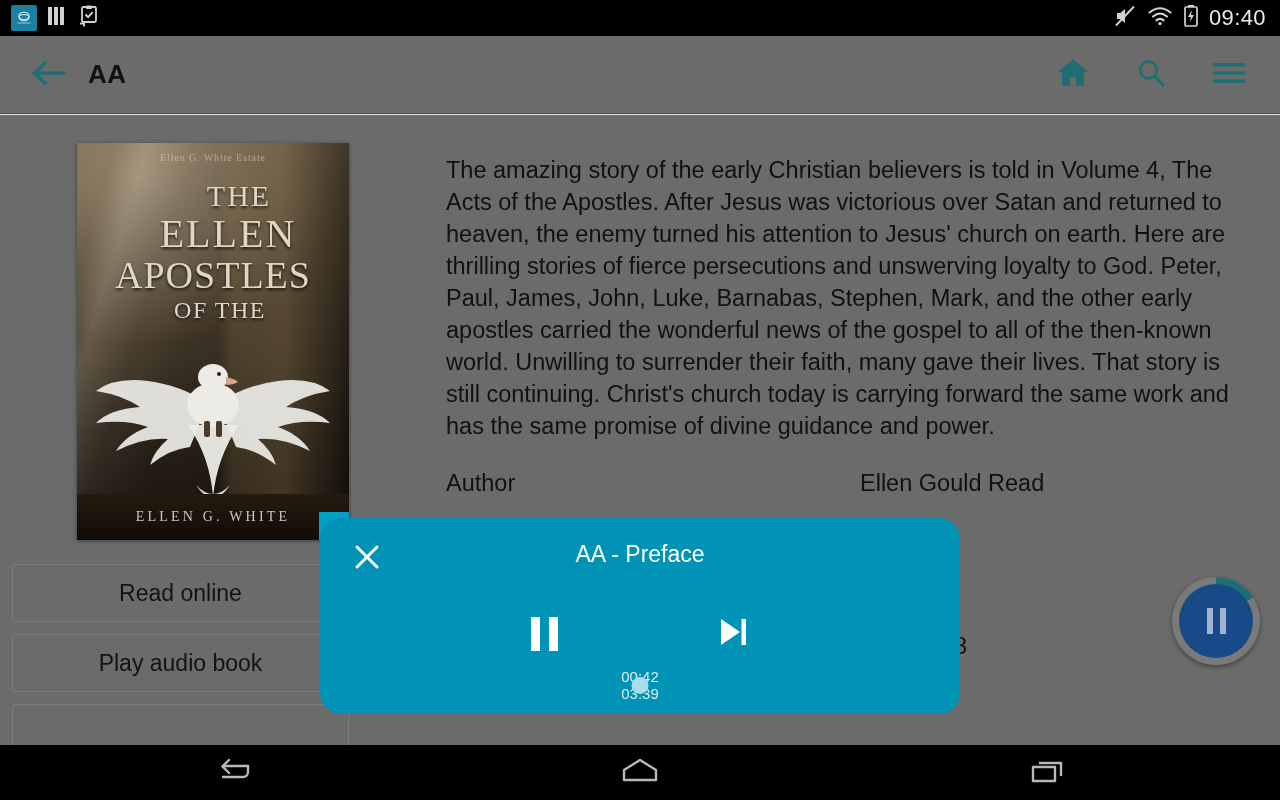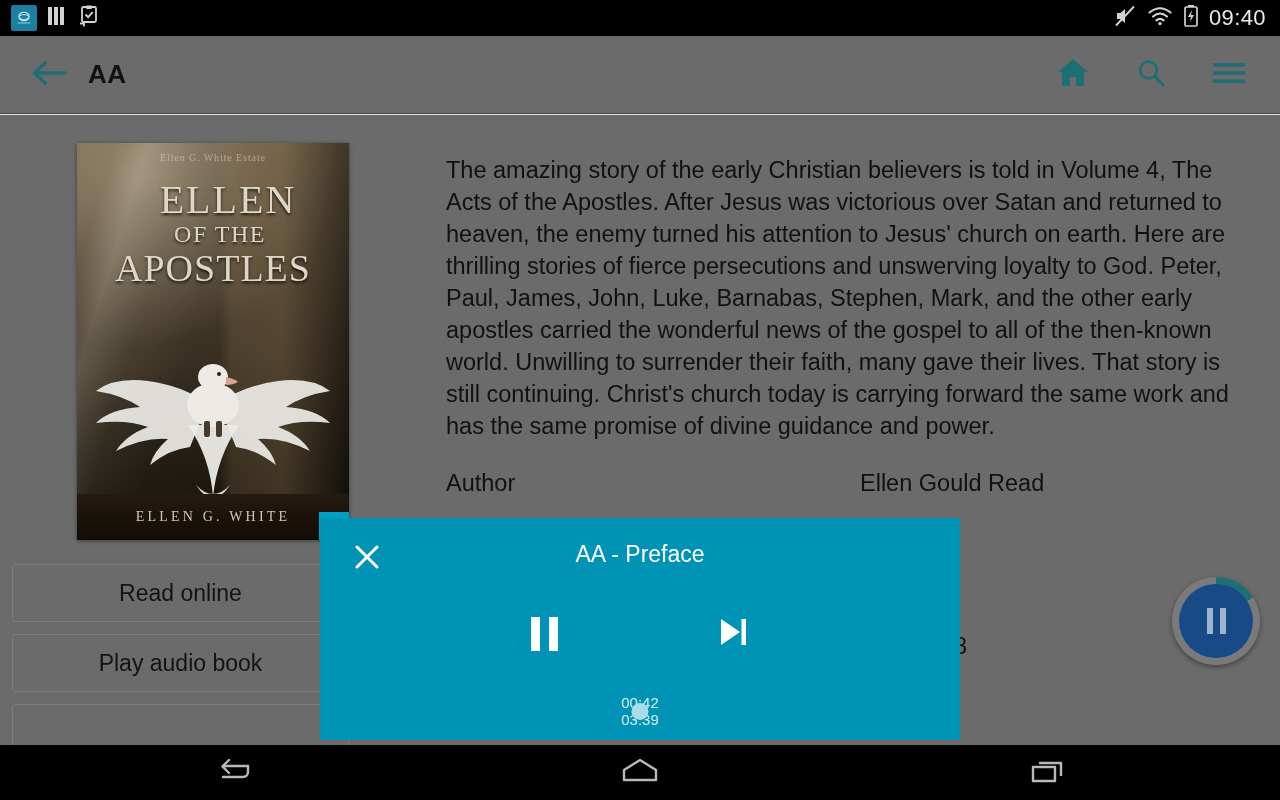--- a/index.html
+++ b/index.html
@@ -120,22 +120,22 @@
   }
   #fab-inner {
     position: absolute; left: 7px; top: 7px; width: 74px; height: 74px; border-radius: 50%;
     background: #174a86; display: flex; align-items: center; justify-content: center;
   }
   .bar2 { width: 6px; height: 26px; background: #9fb4cf; }
   #fab-pause { display: flex; gap: 7px; }
 
   
   #player {
-    position: absolute; left: 320px; top: 518px; width: 640px; height: 222px;
-    background: #0093b5; color: #fff;
+    position: absolute; left: 320px; top: 518px; width: 640px; height: 196px;
+    background: #0093b5; color: #fff; border-radius: 21px;
   }
   #pl-close {
     position: absolute; left: 26px; top: 20px; width: 42px; height: 42px;
     display: flex; align-items: center; justify-content: center; cursor: pointer;
   }
   #pl-title {
     position: absolute; left: 0; right: 0; top: 23px; text-align: center;
     font-size: 23px; color: #fff;
   }
   #pl-controls {
@@ -280,23 +280,24 @@
   </div>
 
   <div id="content">
 
     <div id="cover">
       <div class="cov-layer" id="cov-bg"></div>
       <div class="cov-layer" id="cov-ruins"></div>
       <div class="cov-layer" id="cov-ray"></div>
       <div id="cov-estate">Ellen G. White Estate</div>
       <div id="cov-title">
+        <div id="cov-t1">THE</div>
         <div id="cov-t2">ELLEN</div>
+        <div id="cov-t4">APOSTLES</div>
         <div id="cov-t3">OF THE</div>
-        <div id="cov-t4">APOSTLES</div>
       </div>
       <div id="cov-dove">
         <svg width="250" height="180" viewBox="0 0 250 180">
           <g fill="#ecebe6">
             <path d="M120 70 q-28 -18 -60 -22 q-34 -4 -52 10 q26 4 44 16 q-30 2 -44 16 q30 -4 52 4 q-22 8 -32 24 q28 -14 52 -12 q-14 12 -18 26 q20 -16 40 -18 z" opacity=".93"></path>
             <path d="M130 70 q28 -18 60 -22 q34 -4 52 10 q-26 4 -44 16 q30 2 44 16 q-30 -4 -52 4 q22 8 32 24 q-28 -14 -52 -12 q14 12 18 26 q-20 -16 -40 -18 z" opacity=".93"></path>
             <ellipse cx="125" cy="72" rx="26" ry="22"></ellipse>
             <ellipse cx="125" cy="44" rx="15" ry="13"></ellipse>
             <path d="M138 44 q9 2 12 5 q-5 3 -12 3 z" fill="#d9a58e"></path>
             <path d="M100 92 q22 32 25 72 q4 -40 26 -72 z" opacity=".95"></path>

